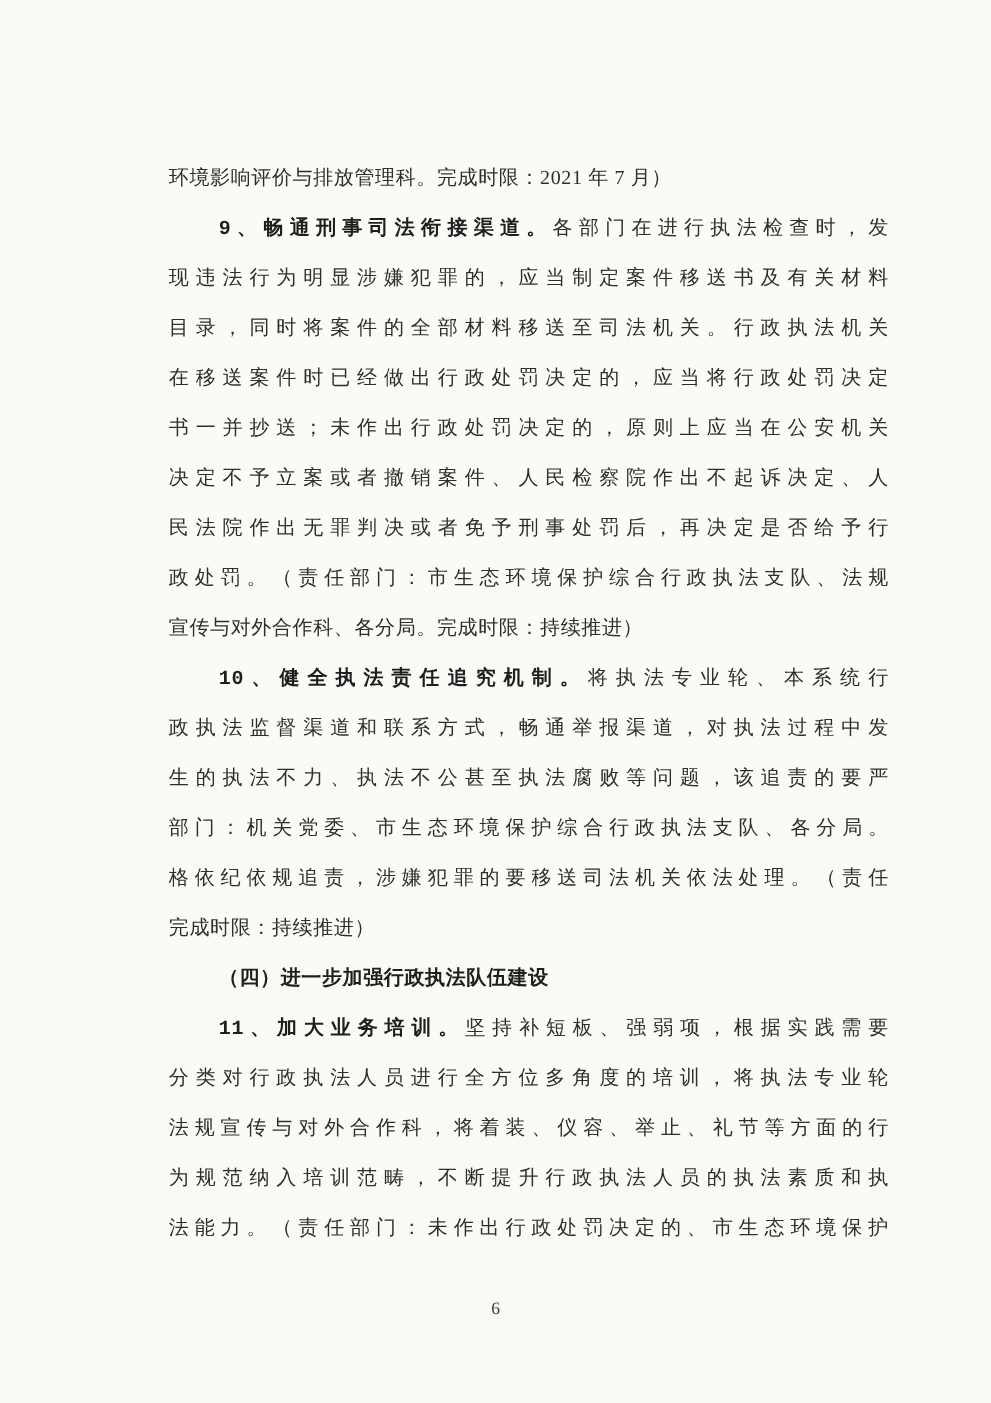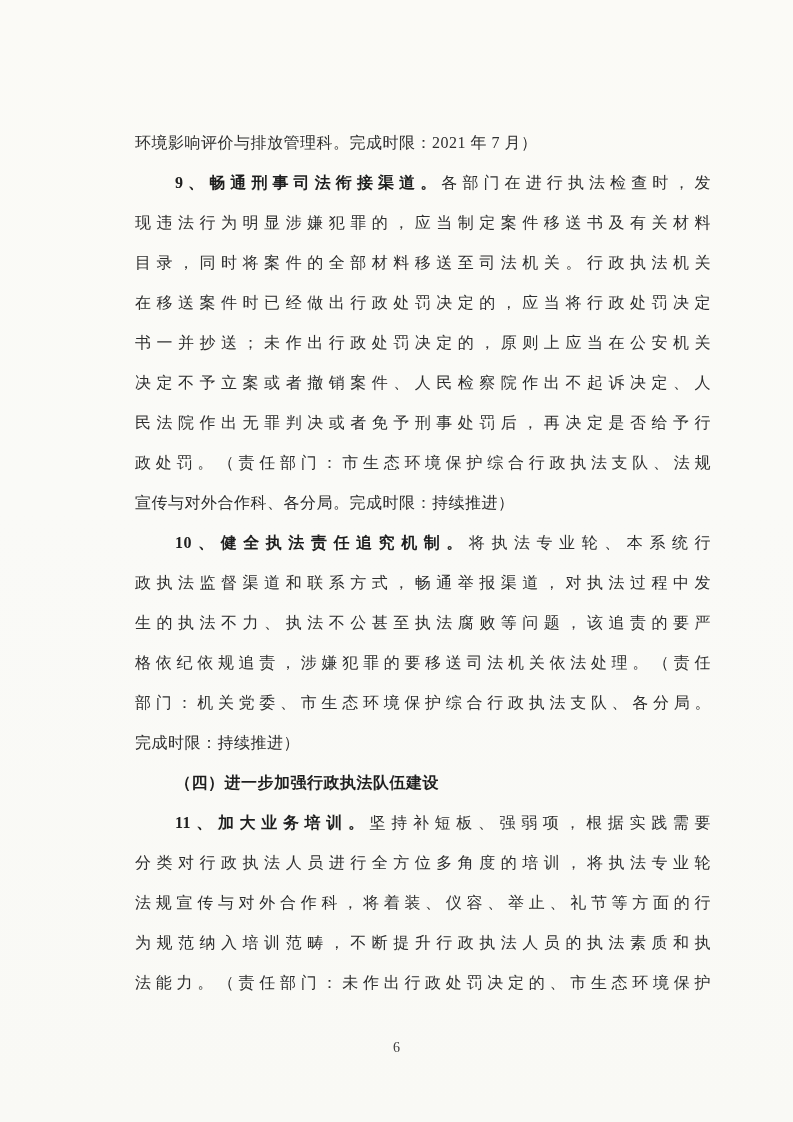--- a/index.html
+++ b/index.html
@@ -33,20 +33,21 @@
     white-space: normal;
     box-sizing: border-box;
   }
   .line.justify {
     text-align: justify;
     text-align-last: justify;
     word-break: break-all;
   }
   .line.indent {
     padding-left: 40px;
+    font-family: Liberation Mono, monospace;
   }
   .bold {
     font-weight: 700;
     color: #1e1e1e;
     text-align: right;
   }
   .page-number {
     position: absolute;
     left: 0;
     right: 0;
@@ -68,22 +69,22 @@
       <div class="line justify"><span>目录，同时将案件的全部材料移送至司法机关。行政执法机关</span></div>
       <div class="line justify"><span>在移送案件时已经做出行政处罚决定的，应当将行政处罚决定</span></div>
       <div class="line justify"><span>书一并抄送；未作出行政处罚决定的，原则上应当在公安机关</span></div>
       <div class="line justify"><span>决定不予立案或者撤销案件、人民检察院作出不起诉决定、人</span></div>
       <div class="line justify"><span>民法院作出无罪判决或者免予刑事处罚后，再决定是否给予行</span></div>
       <div class="line justify"><span>政处罚。（责任部门：市生态环境保护综合行政执法支队、法规</span></div>
       <div class="line"><span>宣传与对外合作科、各分局。完成时限：持续推进）</span></div>
       <div class="line justify indent"><span class="bold">10、健全执法责任追究机制。</span><span>将执法专业轮、本系统行</span></div>
       <div class="line justify"><span>政执法监督渠道和联系方式，畅通举报渠道，对执法过程中发</span></div>
       <div class="line justify"><span>生的执法不力、执法不公甚至执法腐败等问题，该追责的要严</span></div>
+      <div class="line justify"><span>部门：机关党委、市生态环境保护综合行政执法支队、各分局。</span></div>
       <div class="line justify"><span>格依纪依规追责，涉嫌犯罪的要移送司法机关依法处理。（责任</span></div>
-      <div class="line justify"><span>部门：机关党委、市生态环境保护综合行政执法支队、各分局。</span></div>
       <div class="line"><span>完成时限：持续推进）</span></div>
       <div class="line indent"><span class="bold">（四）进一步加强行政执法队伍建设</span></div>
       <div class="line justify indent"><span class="bold">11、加大业务培训。</span><span>坚持补短板、强弱项，根据实践需要</span></div>
       <div class="line justify"><span>分类对行政执法人员进行全方位多角度的培训，将执法专业轮</span></div>
       <div class="line justify"><span>法规宣传与对外合作科，将着装、仪容、举止、礼节等方面的行</span></div>
       <div class="line justify"><span>为规范纳入培训范畴，不断提升行政执法人员的执法素质和执</span></div>
       <div class="line justify"><span>法能力。（责任部门：未作出行政处罚决定的、市生态环境保护</span></div>
     </div>
   <div class="page-number">6</div>
 </div>

